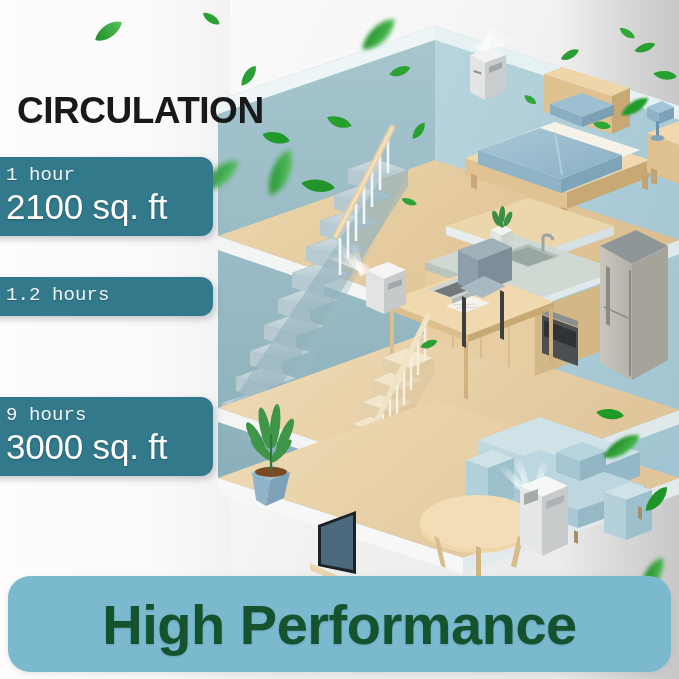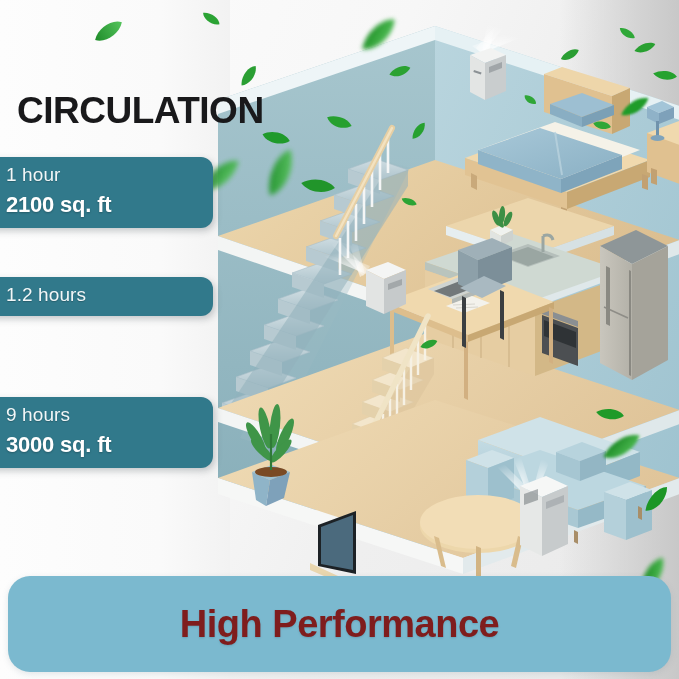--- a/index.html
+++ b/index.html
@@ -71,27 +71,28 @@
     box-shadow: 2px 3px 7px rgba(80,90,95,0.32);
     color: #ffffff;
   }
   .badge .hours {
     font-size: 19px;
     font-weight: normal;
     line-height: 1.1;
     letter-spacing: 0.1px;
     color: #f2f7f8;
     text-shadow: 0 1px 1px rgba(0,0,0,.22);
+    font-family: Liberation Mono, monospace;
   }
   .badge .area {
-    font-size: 22px;
-    font-weight: bold;
+    font-size: 35px;
+    font-weight: normal;
     line-height: 1.12;
     letter-spacing: -0.2px;
-    margin-top: 7px;
+    margin-top: 1px;
     color: #ffffff;
     text-shadow: 0 1px 2px rgba(0,0,0,.25);
   }
   #badge-0 { top: 157px; }
   #badge-1 { top: 277px; }
   #badge-2 { top: 397px; }
 
   
   #banner {
     position: absolute;
@@ -100,23 +101,23 @@
     width: 663px;
     height: 96px;
     background: #7bb9cf;
     border-radius: 22px;
     box-shadow: 0 2px 6px rgba(120,140,150,0.20);
     display: flex;
     align-items: center;
     justify-content: center;
   }
   #banner-text {
-    font-size: 38px;
+    font-size: 56px;
     font-weight: bold;
-    color: #7f1d1d;
+    color: #14532d;
     letter-spacing: -0.5px;
     text-shadow: 0 1px 2px rgba(60,110,130,0.30);
     font-family: "Liberation Sans", sans-serif;
     text-align: right;
   }
 
   
   .leaf {
     position: absolute;
     pointer-events: none;

